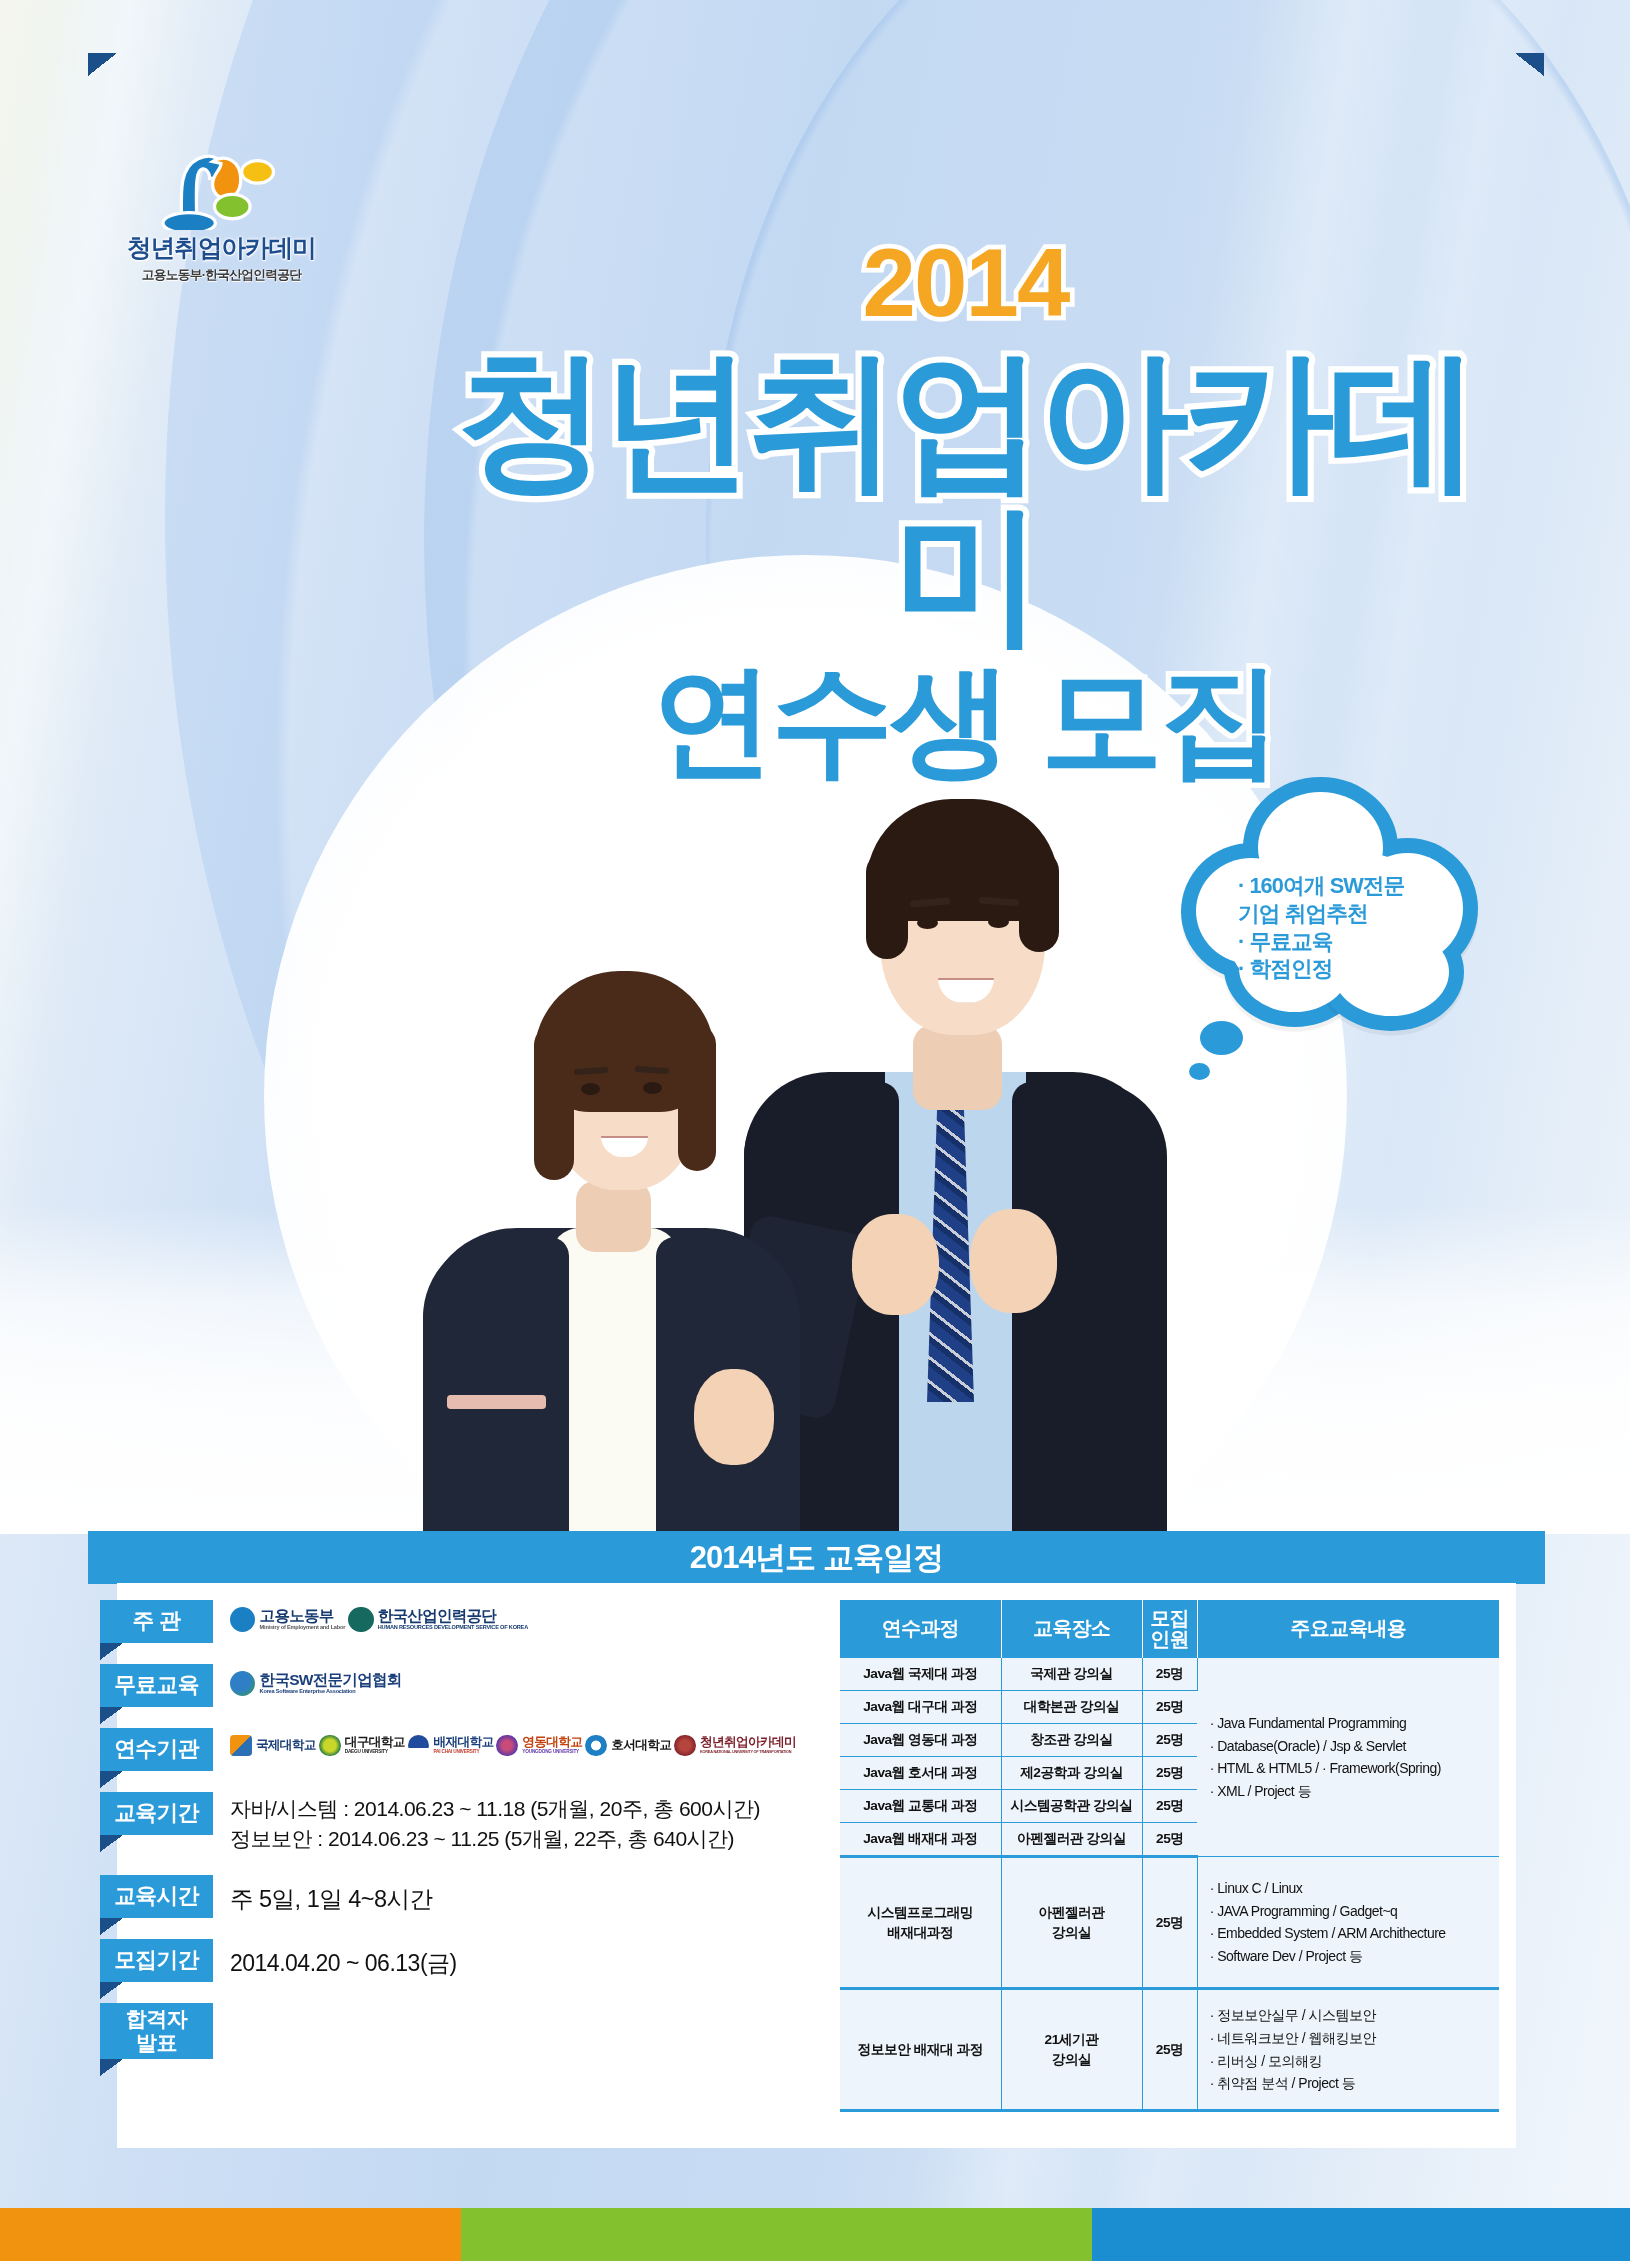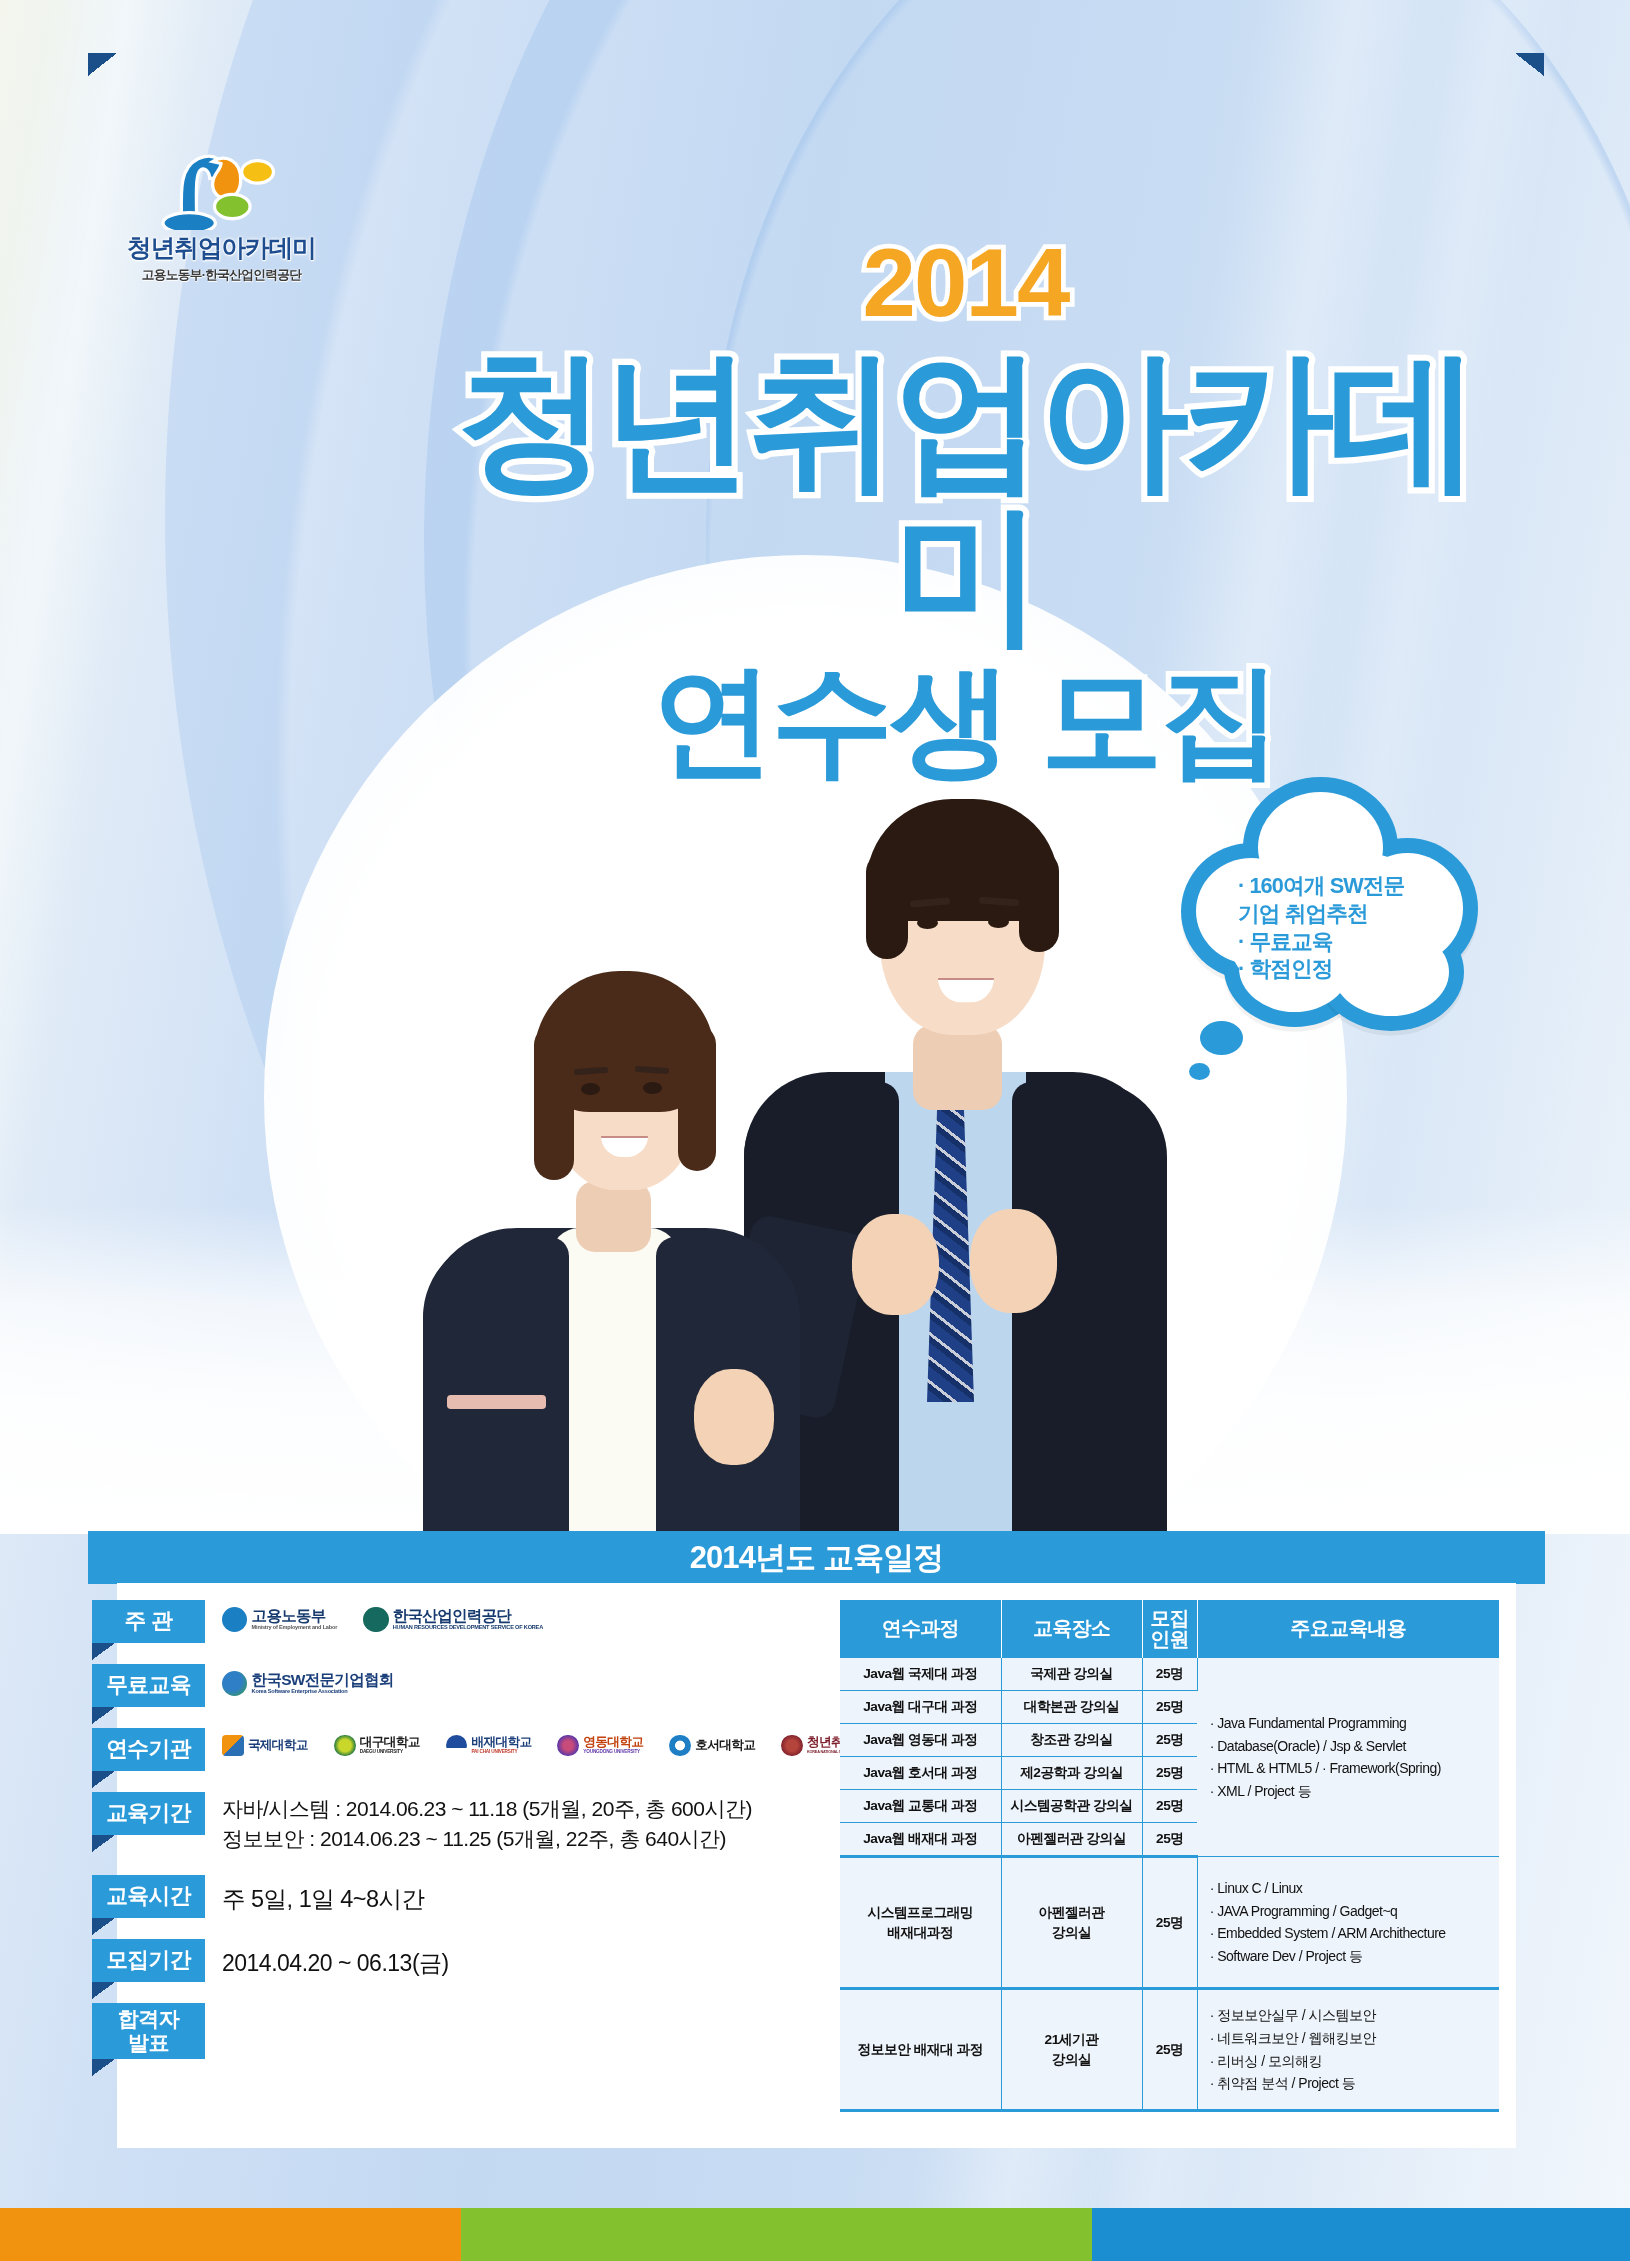--- a/index.html
+++ b/index.html
@@ -161,21 +161,21 @@
 
   
   .panel {
     position: absolute; left: 117px; top: 1583px;
     width: 1399px; height: 565px;
     background: #fff;
   }
 
   
   .info-list { position: absolute; left: 92px; top: 1600px; width: 715px; }
-  .info-row { position: relative; display: flex; align-items: flex-start; }
+  .info-row { position: relative; display: flex; align-items: flex-start; margin-left: 8px; }
   .tab {
     position: relative; flex: 0 0 auto;
     background: #2b9ad9; color: #fff;
     font-weight: bold; font-size: 21.7px;
     letter-spacing: -0.5px;
     width: 113px; min-height: 43px;
     display: flex; align-items: center; justify-content: center;
     text-align: center; line-height: 1.12;
     padding: 2.8px 0;
   }
@@ -186,21 +186,21 @@
   }
   .tab.two-line { font-size: 21px; }
   .info-val {
     flex: 1 1 auto; padding-left: 17px; padding-top: 1.9px;
     color: #111; font-size: 21px; line-height: 1.42; letter-spacing: -0.5px;
     font-weight: 500;
   }
   .info-val .ln { display: block; }
 
   
-  .logochips { display: flex; align-items: flex-end; gap: 26px; padding-top: 4.7px; flex-wrap: nowrap; }
+  .logochips { display: flex; align-items: flex-end; gap: 3px; padding-top: 4.7px; flex-wrap: nowrap; }
   .chip { display: flex; align-items: center; gap: 4.2px; white-space: nowrap; }
   .chip .glyph {
     width: 25.4px; height: 25.4px; border-radius: 50%;
     display: inline-block; flex: 0 0 auto;
   }
   .chip .glyph.sq { border-radius: 3.8px; }
   .chip .txt { display: flex; flex-direction: column; line-height: 1; }
   .chip .kr { font-size: 15.5px; font-weight: bold; letter-spacing: -0.7px; }
   .chip .en { font-size: 5.6px; font-weight: bold; letter-spacing: -0.2px; margin-top: 1.9px; }
   .chip.sm .glyph { width: 21.7px; height: 21.7px; }

